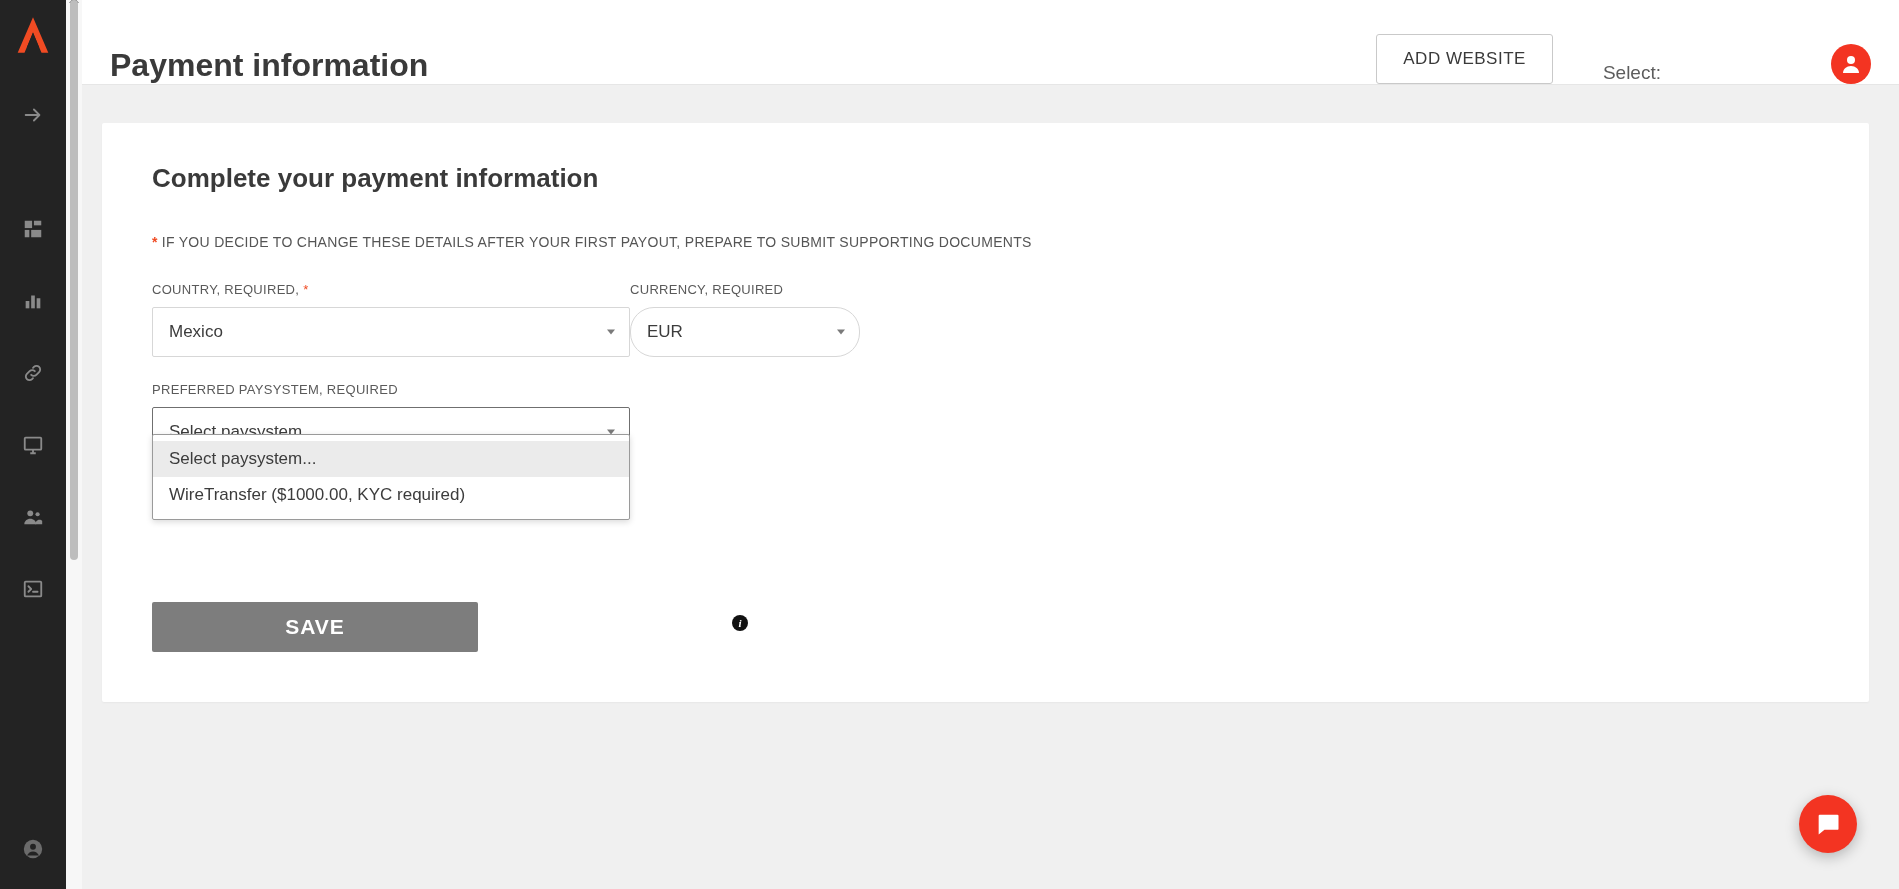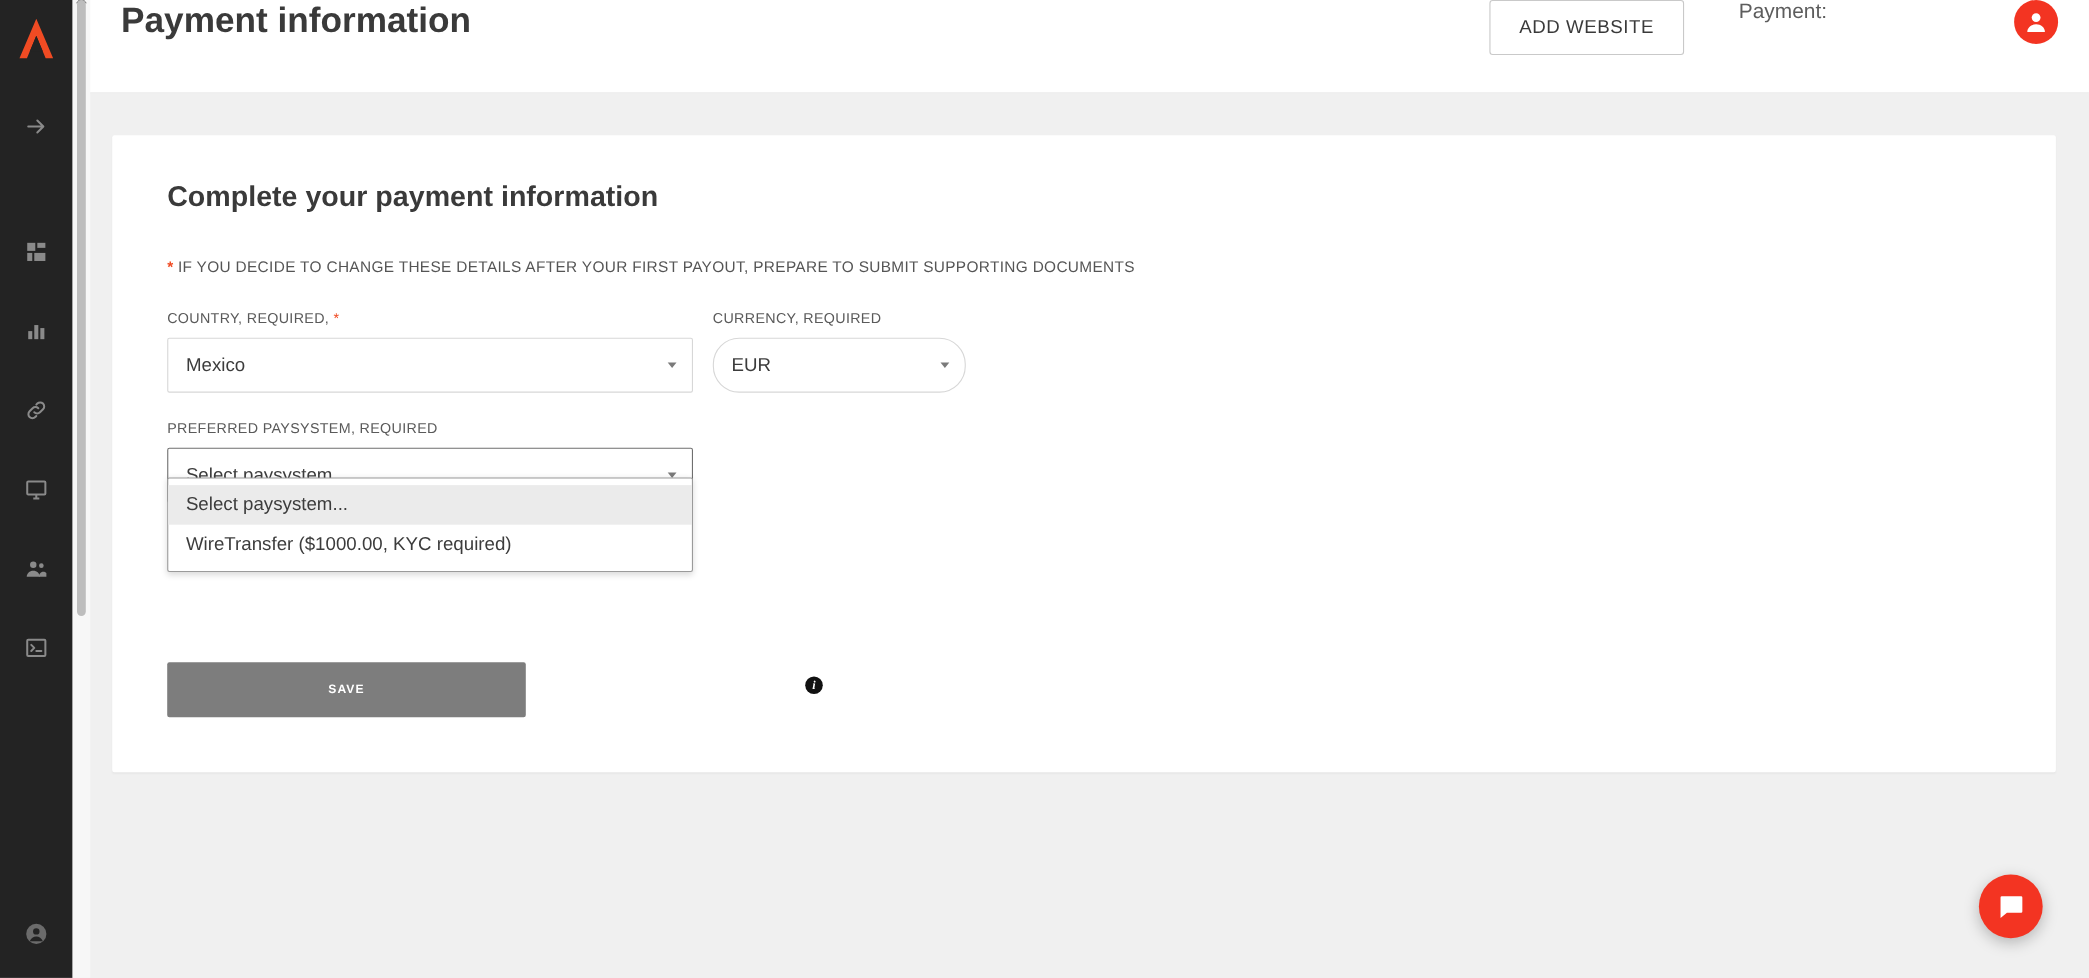--- a/index.html
+++ b/index.html
@@ -28,35 +28,35 @@
   .sidebar-bottom .sidebar-item{height:60px;}
 
   
   .scroll-strip{position:absolute;left:var(--sidebar-w);top:0;width:16px;height:100%;background:#f7f7f7;}
   .scroll-thumb{position:absolute;left:4px;top:0;width:8px;height:560px;background:#bdbdbd;border-radius:4px;}
   .scroll-arrow-up{position:absolute;left:3px;top:-3px;width:10px;height:10px;}
   .scroll-arrow-up::before{content:"";position:absolute;left:0;top:0;border-left:5px solid transparent;border-right:5px solid transparent;border-bottom:6px solid #7a7a7a;}
 
   
   .main{position:absolute;left:calc(var(--sidebar-w) + 16px);top:0;right:0;height:100%;display:flex;flex-direction:column;}
-  .header{height:var(--header-h);background:var(--panel-bg);border-bottom:1px solid #e6e6e6;display:flex;align-items:flex-start;padding:0 28px;}
+  .header{height:var(--header-h);background:var(--panel-bg);border-bottom:1px solid #e6e6e6;display:flex;align-items:flex-end;padding:0 28px;}
   .page-title{font-size:32px;font-weight:700;color:#3a3a3a;flex:0 0 auto;}
   .header-spacer{flex:1;}
   .add-website-btn{border:1px solid #c9c9c9;background:#fff;color:#3a3a3a;font-size:17px;font-weight:400;letter-spacing:0.5px;padding:14px 26px;border-radius:3px;cursor:pointer;margin-right:50px;}
   .balance-label{font-size:19px;color:#5d5d5d;margin-right:170px;}
   .avatar{width:40px;height:40px;border-radius:50%;background:#f33422;display:flex;align-items:center;justify-content:center;}
   .avatar svg{width:24px;height:24px;fill:#fff;}
 
   .content{flex:1;overflow:auto;padding:38px 30px 12px 20px;}
   .card{background:var(--panel-bg);border-radius:2px;box-shadow:0 1px 2px rgba(0,0,0,0.04);padding:40px 50px 50px 50px;position:relative;min-height:520px;}
   .card-title{font-size:26px;font-weight:700;color:#3a3a3a;margin:0 0 40px 0;}
   .warning-line{font-size:14px;color:#555;letter-spacing:0.3px;margin-bottom:32px;}
   .warning-line .ast{color:var(--accent);font-weight:700;margin-right:4px;}
 
-  .form-row{display:flex;gap:18px;margin-bottom:25px;flex-wrap:wrap;}
+  .form-row{display:flex;margin-bottom:25px;flex-wrap:wrap;}
   .form-group{display:flex;flex-direction:column;}
   .field-label{font-size:13px;letter-spacing:0.3px;color:#5a5a5a;margin-bottom:10px;text-transform:uppercase;}
   .field-label .req{color:var(--accent);}
 
   .select{position:relative;height:50px;border:1px solid var(--border);border-radius:2px;background:#fff;display:flex;align-items:center;padding:0 36px 0 16px;font-size:17px;color:#3c3c3c;cursor:pointer;}
   .select.focused{border-color:#6f6f6f;}
   .select .caret{position:absolute;right:14px;top:50%;transform:translateY(-50%);width:0;height:0;border-left:4px solid transparent;border-right:4px solid transparent;border-top:5px solid #7a7a7a;}
   .w-country{width:478px;align-items:center;}
   .w-currency{width:230px;border-radius:24px;}
   .w-paysys{width:478px;}
@@ -64,21 +64,21 @@
   
   .dropdown{position:absolute;left:0;top:52px;width:478px;background:#fff;border:1px solid #9a9a9a;border-radius:2px;box-shadow:0 2px 6px rgba(0,0,0,0.15);z-index:10;padding:6px 0;}
   .dropdown-option{padding:8px 16px;font-size:17px;color:#3c3c3c;cursor:pointer;}
   .dropdown-option.selected{background:#ebebeb;}
 
   
   .paysys-container{position:relative;}
   .schedule-block{position:absolute;left:648px;top:480px;font-size:16px;color:#b0b0b0;line-height:1.55;}
   .info-dot{position:absolute;left:630px;top:492px;width:16px;height:16px;border-radius:50%;background:#111;color:#fff;display:flex;align-items:center;justify-content:center;font-size:11px;font-weight:700;font-style:italic;font-family:Georgia,serif;}
 
-  .save-btn{margin-top:120px;width:326px;height:50px;background:#7d7d7d;color:#fff;border:none;font-size:11px;font-weight:700;letter-spacing:1px;border-radius:2px;cursor:pointer;}
+  .save-btn{margin-top:120px;width:326px;height:50px;background:#7d7d7d;color:#fff;border:none;font-size:21px;font-weight:700;letter-spacing:1px;border-radius:2px;cursor:pointer;}
 
   
   .chat-fab{position:absolute;right:42px;bottom:36px;width:58px;height:58px;border-radius:50%;background:#f33422;display:flex;align-items:center;justify-content:center;cursor:pointer;box-shadow:0 4px 14px rgba(0,0,0,0.25);}
   .chat-fab svg{width:28px;height:28px;fill:#fff;}
 </style>
 </head>
 <body>
 
 <div class="sidebar">
   <div class="sidebar-logo">
@@ -149,21 +149,21 @@
 <div class="scroll-strip">
   <div class="scroll-arrow-up"></div>
   <div class="scroll-thumb"></div>
 </div>
 
 <div class="main">
   <div class="header">
     <div class="page-title">Payment information</div>
     <div class="header-spacer"></div>
     <button class="add-website-btn">ADD WEBSITE</button>
-    <div class="balance-label">Payment:</div>
+    <div class="balance-label">Select:</div>
     <div class="avatar">
       <svg viewBox="0 0 24 24">
           <circle cx="12" cy="8" r="4"></circle>
           <path d="M4 21c0-4 3.6-7 8-7s8 3 8 7"></path>
         </svg>
     </div>
   </div>
 
   <div class="content">
     <div class="card">

